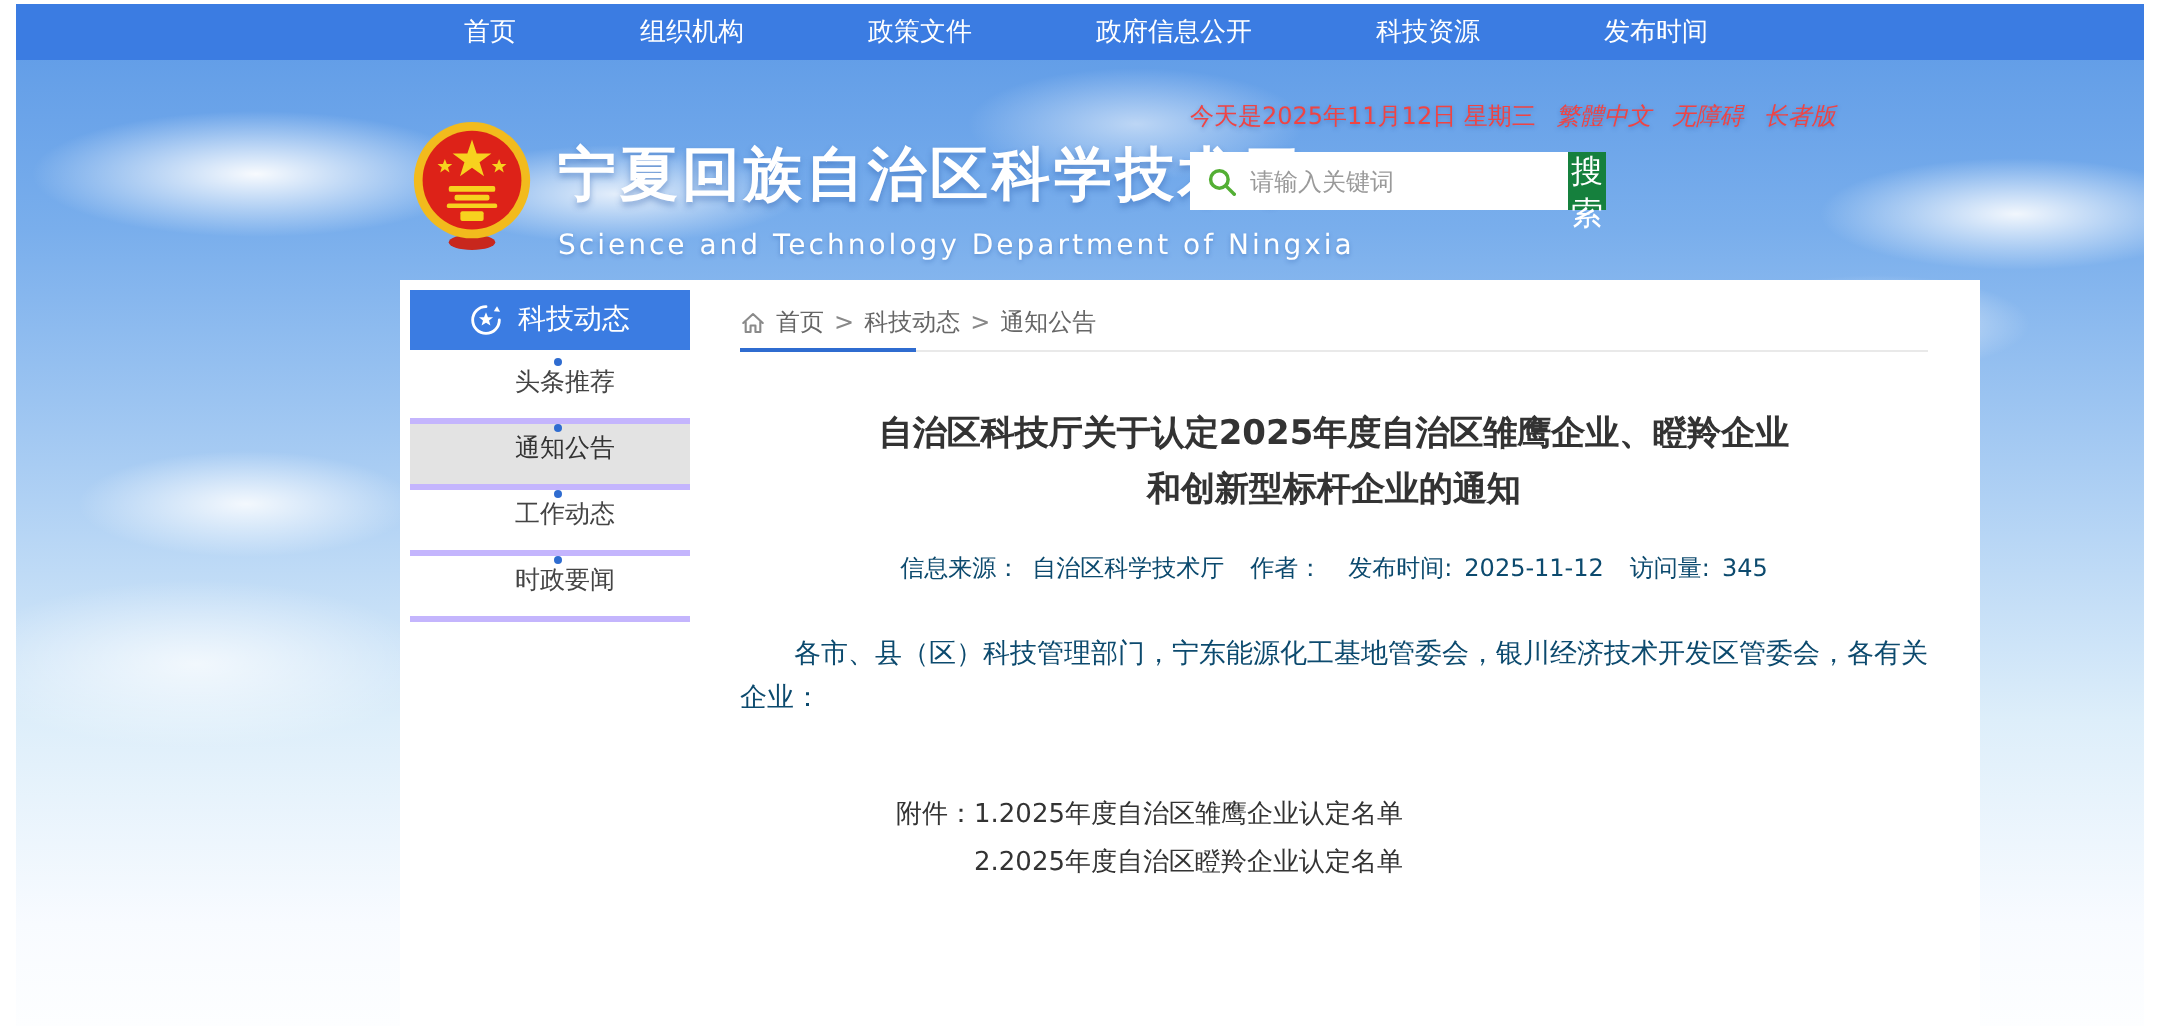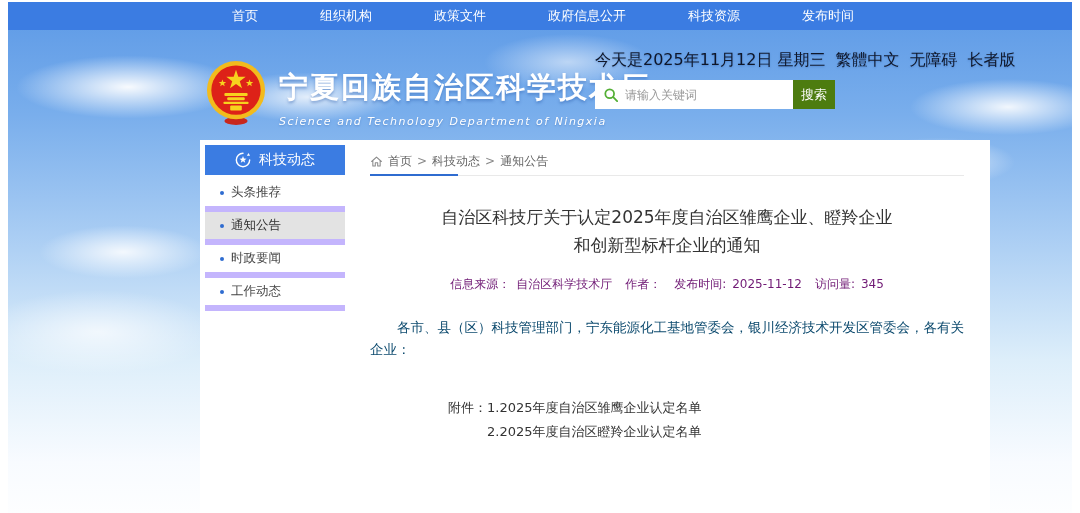--- a/index.html
+++ b/index.html
@@ -29,68 +29,68 @@
 
   
   .brand { position:absolute; left:205px; top:60px; display:flex; align-items:flex-start; cursor:pointer; }
   .emblem { width:62px; height:66px; flex:0 0 auto; }
   .brand-text { margin-left:12px; margin-top:8px; }
   .site-title {
     color:#ffffff; font-size:29px; font-weight:bold; letter-spacing:2px;
     text-shadow:0 2px 3px rgba(40,90,170,.45); white-space:nowrap;
   }
   .site-sub {
-    color:#ffffff; font-size:11px; margin-top:7px; letter-spacing:1.5px;
-    text-shadow:0 1px 2px rgba(40,90,170,.4); white-space:nowrap;font-style:italic;
+    color:#ffffff; font-size:14px; margin-top:7px; letter-spacing:1.5px;
+    text-shadow:0 1px 2px rgba(40,90,170,.4); white-space:nowrap;
   }
 
   
   .hdr-right { position:absolute; left:595px; top:50px; width:276px; }
-  .hdr-meta { display:flex; align-items:center; font-size:16px; color:#0f172a; text-shadow:0 1px 2px rgba(40,90,170,.4); }
+  .hdr-meta { display:flex; align-items:center; font-size:12px; color:#ef4444; text-shadow:0 1px 2px rgba(40,90,170,.4); }
   .hdr-date { white-space:nowrap; }
-  .hdr-links { margin-left:auto; display:flex; }
+  .hdr-links { margin-left:auto; display:flex;font-style:italic; }
   .hdr-link { margin-left:10px; cursor:pointer; white-space:nowrap; }
-  .search-row { margin-top:9px; display:flex; height:29px; width:240px; }
+  .search-row { margin-top:9px; display:flex; height:29px; width:208px; }
   .search-box { flex:1; background:#fff; display:flex; align-items:center; padding:0 8px; border:1px solid #fff; }
   .search-box svg { flex:0 0 auto; }
   .search-input { border:none; outline:none; flex:1; margin-left:7px; font-size:12px; color:#333; font-family:"DejaVu Sans",sans-serif; }
   .search-input::placeholder { color:#9a9a9a; }
   .search-btn {
-    width:42px; background:#4d7c0f; color:#fff; font-size:13px; border:none; cursor:pointer;
+    width:42px; background:#15803d; color:#fff; font-size:16px; border:none; cursor:pointer;
     font-family:Liberation Sans, sans-serif;
   }
 
   
   .content { position:absolute; left:200px; top:140px; width:790px; height:373px; background:#ffffff; display:flex; }
 
   
   .sidebar { width:152px; padding:5px 0 0 5px; flex:0 0 auto; }
   .side-head {
     width:140px; height:30px; background:#3b7ce2; color:#fff; font-size:14px;
     display:flex; align-items:center; justify-content:center; gap:8px;
   }
   .side-list { margin-top:4px; }
   .side-item {
     width:140px; height:33px; display:flex; align-items:center; padding-left:15px;
-    font-size:12.5px; color:#444; border-bottom:6px solid #c4b5fd; cursor:pointer;
+    font-size:12.5px; color:#444; border-bottom:3px solid #c4b5fd; cursor:pointer;flex-direction:column;
   }
   .side-item .dot { width:4px; height:4px; border-radius:50%; background:#2f6cd0; margin-right:7px; flex:0 0 auto; }
   .side-item.active { background:#e3e3e3; color:#333; }
 
   
   .main { flex:1; padding:10px 26px 0 18px; }
   .breadcrumb { display:flex; align-items:center; font-size:12px; color:#666; height:22px; }
   .bc-item { cursor:pointer; }
   .bc-sep { margin:0 5px; color:#888; }
   .breadcrumb svg { margin-right:5px; }
   .bc-rule { margin-top:3px; border-bottom:1px solid #e9e9e9; position:relative; }
   .bc-rule::before { content:""; position:absolute; left:0; top:-1px; width:88px; height:2px; background:#2f6cd0; }
 
-  .art-title { margin-top:27px; text-align:center; font-size:17px; font-weight:normal; color:#333; line-height:1.65; }
-  .art-meta { margin-top:17px; text-align:center; font-size:12px; color:#701a75; }
+  .art-title { margin-top:27px; text-align:center; font-size:17px; font-weight:bold; color:#333; line-height:1.65; }
+  .art-meta { margin-top:17px; text-align:center; font-size:12px; color:#0c4a6e; }
   .art-meta span { margin:0 3px; }
   .meta-gap { margin-left:10px !important; }
 
   .art-body { margin-top:23px; font-size:13.5px; color:#0c4a6e; line-height:22px; }
   .art-body p { text-indent:2em; }
 
   .attachments { margin-top:36px; margin-left:78px; display:flex; font-size:13px; color:#333; line-height:24px; }
   .att-label { white-space:nowrap; }
   .att-item { cursor:pointer; }
 </style>
@@ -164,25 +164,25 @@
         <div class="side-item">
           <span class="dot"></span>
           <span>头条推荐</span>
         </div>
         <div class="side-item active">
           <span class="dot"></span>
           <span>通知公告</span>
         </div>
         <div class="side-item">
           <span class="dot"></span>
+          <span>工作动态</span>
+        </div>
+        <div class="side-item">
+          <span class="dot"></span>
           <span>时政要闻</span>
-        </div>
-        <div class="side-item">
-          <span class="dot"></span>
-          <span>工作动态</span>
         </div>
       </div>
     </div>
 
     <div class="main">
       <div class="breadcrumb">
         <svg width="13" height="13" viewBox="0 0 16 16">
           <path d="M2 8 L8 2.5 L14 8 M3.5 7 V13.5 H6.5 V9.5 H9.5 V13.5 H12.5 V7" fill="none" stroke="#8a8a8a" stroke-width="1.3" stroke-linejoin="round" stroke-linecap="round"></path>
         </svg>
         <span class="bc-item">首页</span>

